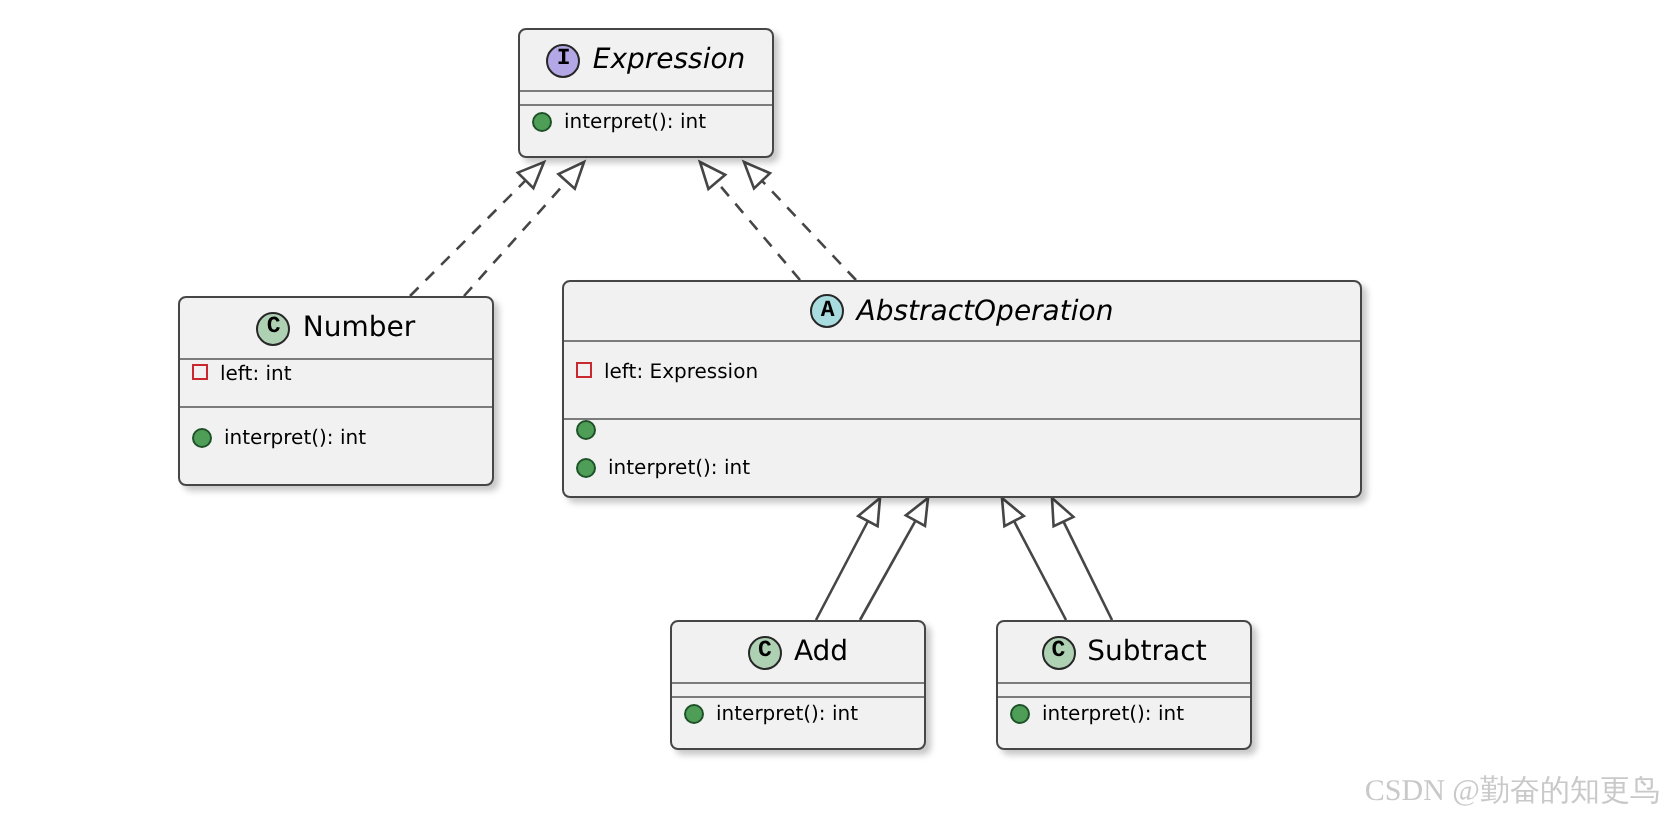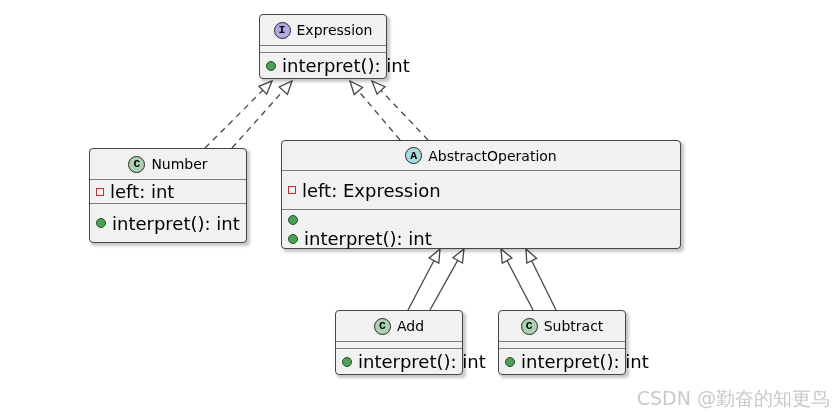--- a/index.html
+++ b/index.html
@@ -28,27 +28,27 @@
     border:1px solid #272727; box-sizing:border-box;
     display:flex; align-items:center; justify-content:center;
     font-family:"Liberation Mono","DejaVu Sans Mono",monospace;
     font-weight:bold; font-size:11.5px; line-height:1; color:#000;
     flex:0 0 auto;
   }
   .kind-interface { background:#B4A7E5; }
   .kind-class     { background:#ADD1B2; }
   .kind-abstract  { background:#A9DCDF; }
   .uml-name { font-size:14px; white-space:nowrap; }
-  .uml-name.italic { }
+  .uml-name.italic { font-style:italic; }
 
   .uml-section { border-top:1px solid #7c7c7c; box-sizing:border-box; }
   .uml-section.grow { flex:1 1 auto; display:flex; flex-direction:column; justify-content:center; }
   .member {
-    display:flex; align-items:center; gap:6px;
-    height:19px; padding-left:6px; font-size:18px; white-space:nowrap;
+    display:flex; align-items:flex-start; gap:6px;
+    height:19px; padding-left:6px; font-size:10px; white-space:nowrap;
   }
   .icon-field {
     width:6px; height:6px; box-sizing:content-box;
     border:1.5px solid #C82930; background:transparent; flex:0 0 auto;
   }
   .icon-method {
     width:8px; height:8px; border-radius:50%;
     background:#4E9E57; border:1px solid #1E5128; box-sizing:content-box; flex:0 0 auto;
   }
 
@@ -61,21 +61,21 @@
 
   #box-expression .uml-header, #box-add .uml-header, #box-subtract .uml-header,
   #box-number .uml-header { height:30px; }
   #box-abstract .uml-header { height:29px; }
   .fields-empty { height:7px; flex:0 0 auto; }
   #box-number .uml-section.fields { height:24px; display:flex; flex-direction:column; justify-content:center; }
   #box-abstract .uml-section.fields { height:41px; display:flex; flex-direction:column; justify-content:center;gap:31px; }
 
   .watermark {
     position:absolute; right:5px; top:386px;
-    font-size:19px; color:#C9C9C9; white-space:nowrap;
+    font-size:15px; color:#C9C9C9; white-space:nowrap;font-family:Liberation Serif, serif;
   }
 </style>
 </head>
 <body>
 
 <div class="canvas">
 
   <svg class="edges" width="835" height="412" viewBox="0 0 835 412">
 
     <line class="edge dashed" x1="205" y1="148" x2="262.8" y2="90.2"></line>

